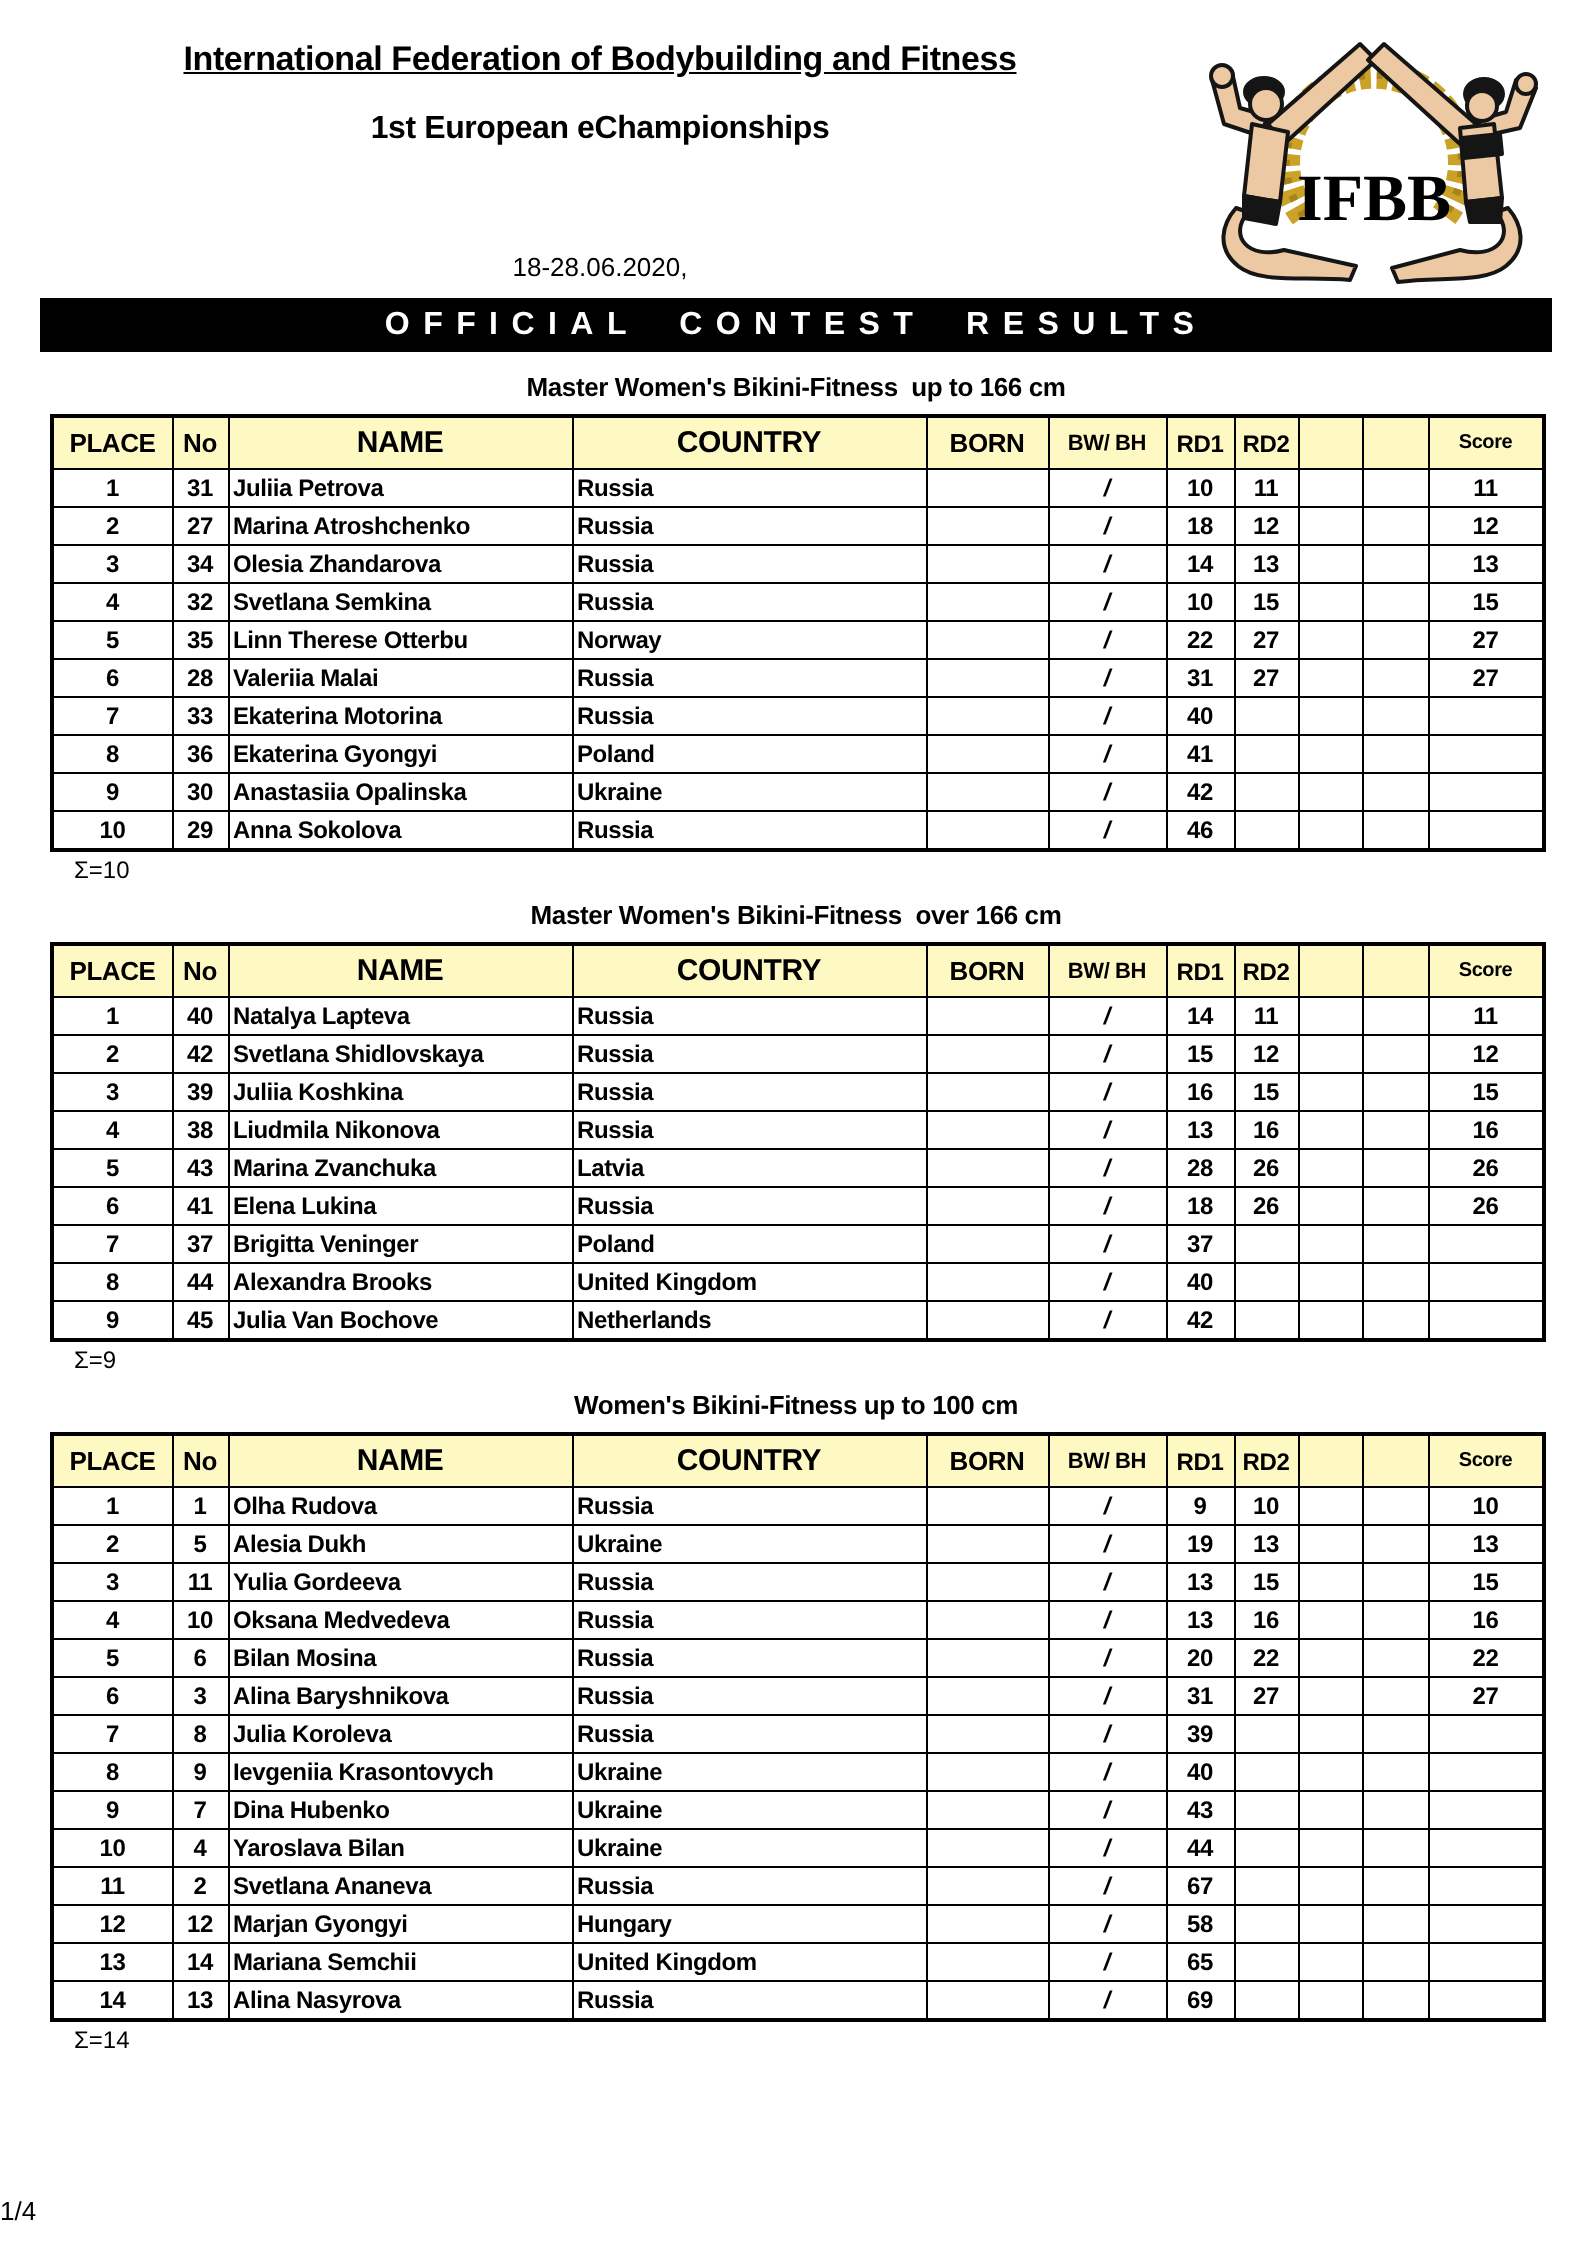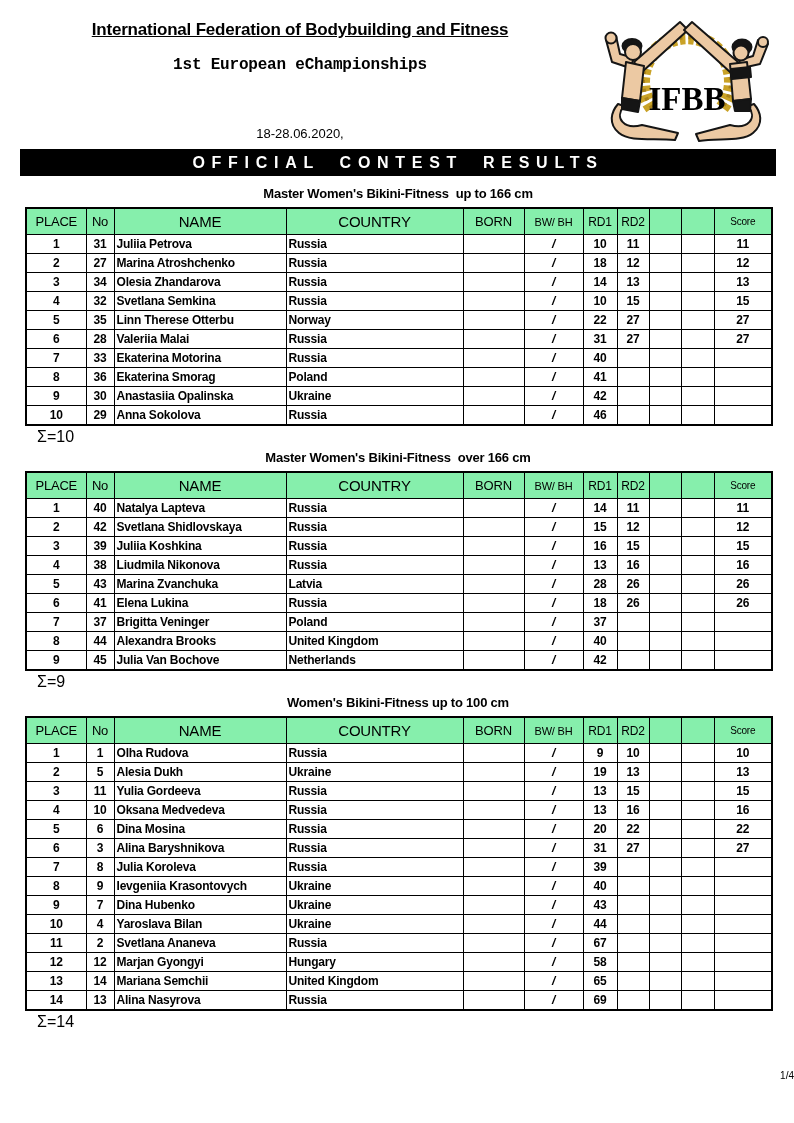--- a/index.html
+++ b/index.html
@@ -12,21 +12,21 @@
     overflow:hidden;
     margin:0 auto;
   }
   .fed-title {
     position:absolute; top:20px; left:20px; width:560px;
     text-align:center; font-size:17px; font-weight:bold;
     text-decoration:underline; letter-spacing:-0.2px;
   }
   .event-title {
     position:absolute; top:56px; left:20px; width:560px;
-    text-align:center; font-size:16px; font-weight:bold; letter-spacing:-0.2px;font-family:Liberation Mono, monospace;
+    text-align:center; font-size:16px; font-weight:bold; letter-spacing:-0.2px;
   }
   .event-date {
     position:absolute; top:126px; left:20px; width:560px;
     text-align:center; font-size:13px;
   }
   .logo-wrap { position:absolute; top:6px; left:582px; width:210px; height:142px; }
   .banner {
     position:absolute; top:149px; left:20px; width:756px; height:27px;
     background:#000; color:#fff;
     font-size:16px; font-weight:bold;
@@ -45,40 +45,40 @@
   }
   table.results {
     border-collapse:collapse; table-layout:fixed;
     width:746px; border:2px solid #000;
   }
   table.results th, table.results td {
     border:1px solid #000; overflow:hidden; white-space:nowrap;
     padding:0 2px;
   }
   table.results thead th {
-    background:#86efac; height:25px; font-weight:normal;
+    background:#fef9c3; height:25px; font-weight:bold;
     text-align:center; letter-spacing:-0.2px;
   }
   th.h-place { font-weight:bold; font-size:13px; }
   th.h-no    { font-size:13px; }
   th.h-name, th.h-country { font-size:15px; }
   th.h-born  { font-size:13px; letter-spacing:1px; }
   th.h-bwbh  { font-weight:bold; font-size:11px; }
   th.h-rd1, th.h-rd2 { font-size:12px; }
   th.h-score { font-weight:bold; font-size:10px;margin-top:12px; }
   table.results td { height:18px; font-weight:bold; font-size:12px; letter-spacing:-0.2px; }
   td.c-place { text-align:center; font-size:13px; }
   td.c-no    { text-align:center; font-size:11px; }
   td.c-name, td.c-country { text-align:left; padding-left:5px; }
   td.c-bwbh  { text-align:center; font-style:italic; }
   td.c-rd1, td.c-rd2, td.c-score { text-align:center; }
-  .sigma { margin:2px 0 0 12px; font-size:16px; }
+  .sigma { margin:2px 0 0 12px; font-size:12px; }
   .page-number {
-    position:absolute; top:1070px; left:0; width:794px;
-    text-align:right; font-size:10px;
+    position:absolute; top:1098px; left:0; width:794px;
+    text-align:left; font-size:13px;
   }
 </style>
 </head>
 <body>
 
 <div class="page">
 
   <div class="fed-title">International Federation of Bodybuilding and Fitness</div>
   <div class="event-title">1st European eChampionships</div>
   <div class="event-date">18-28.06.2020,</div>
@@ -238,21 +238,21 @@
             <td class="c-bwbh">/</td>
             <td class="c-rd1">40</td>
             <td class="c-rd2"></td>
             <td class="c-e1"></td>
             <td class="c-e2"></td>
             <td class="c-score"></td>
           </tr>
           <tr>
             <td class="c-place">8</td>
             <td class="c-no">36</td>
-            <td class="c-name">Ekaterina Smorag</td>
+            <td class="c-name">Ekaterina Gyongyi</td>
             <td class="c-country">Poland</td>
             <td class="c-born"></td>
             <td class="c-bwbh">/</td>
             <td class="c-rd1">41</td>
             <td class="c-rd2"></td>
             <td class="c-e1"></td>
             <td class="c-e2"></td>
             <td class="c-score"></td>
           </tr>
           <tr>
@@ -520,21 +520,21 @@
             <td class="c-bwbh">/</td>
             <td class="c-rd1">13</td>
             <td class="c-rd2">16</td>
             <td class="c-e1"></td>
             <td class="c-e2"></td>
             <td class="c-score">16</td>
           </tr>
           <tr>
             <td class="c-place">5</td>
             <td class="c-no">6</td>
-            <td class="c-name">Dina Mosina</td>
+            <td class="c-name">Bilan Mosina</td>
             <td class="c-country">Russia</td>
             <td class="c-born"></td>
             <td class="c-bwbh">/</td>
             <td class="c-rd1">20</td>
             <td class="c-rd2">22</td>
             <td class="c-e1"></td>
             <td class="c-e2"></td>
             <td class="c-score">22</td>
           </tr>
           <tr>

